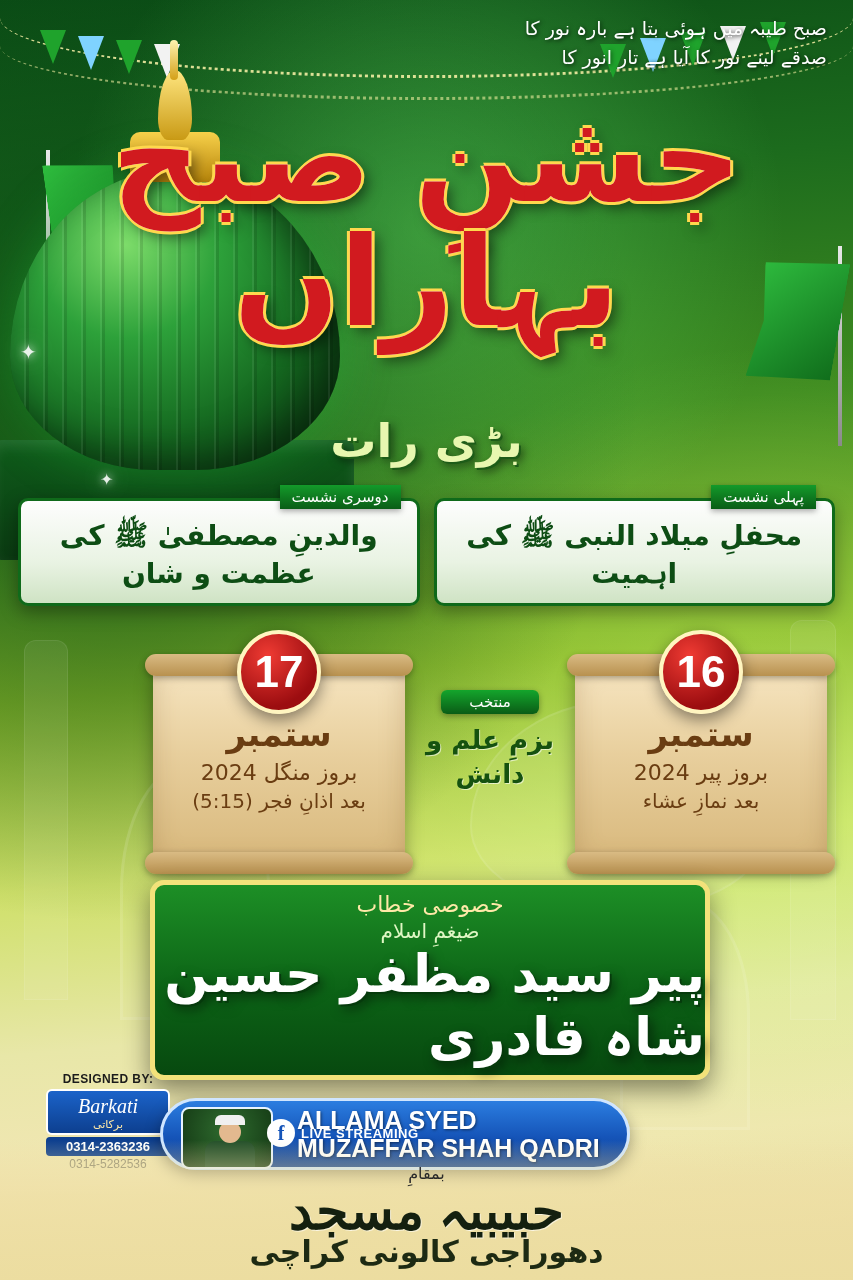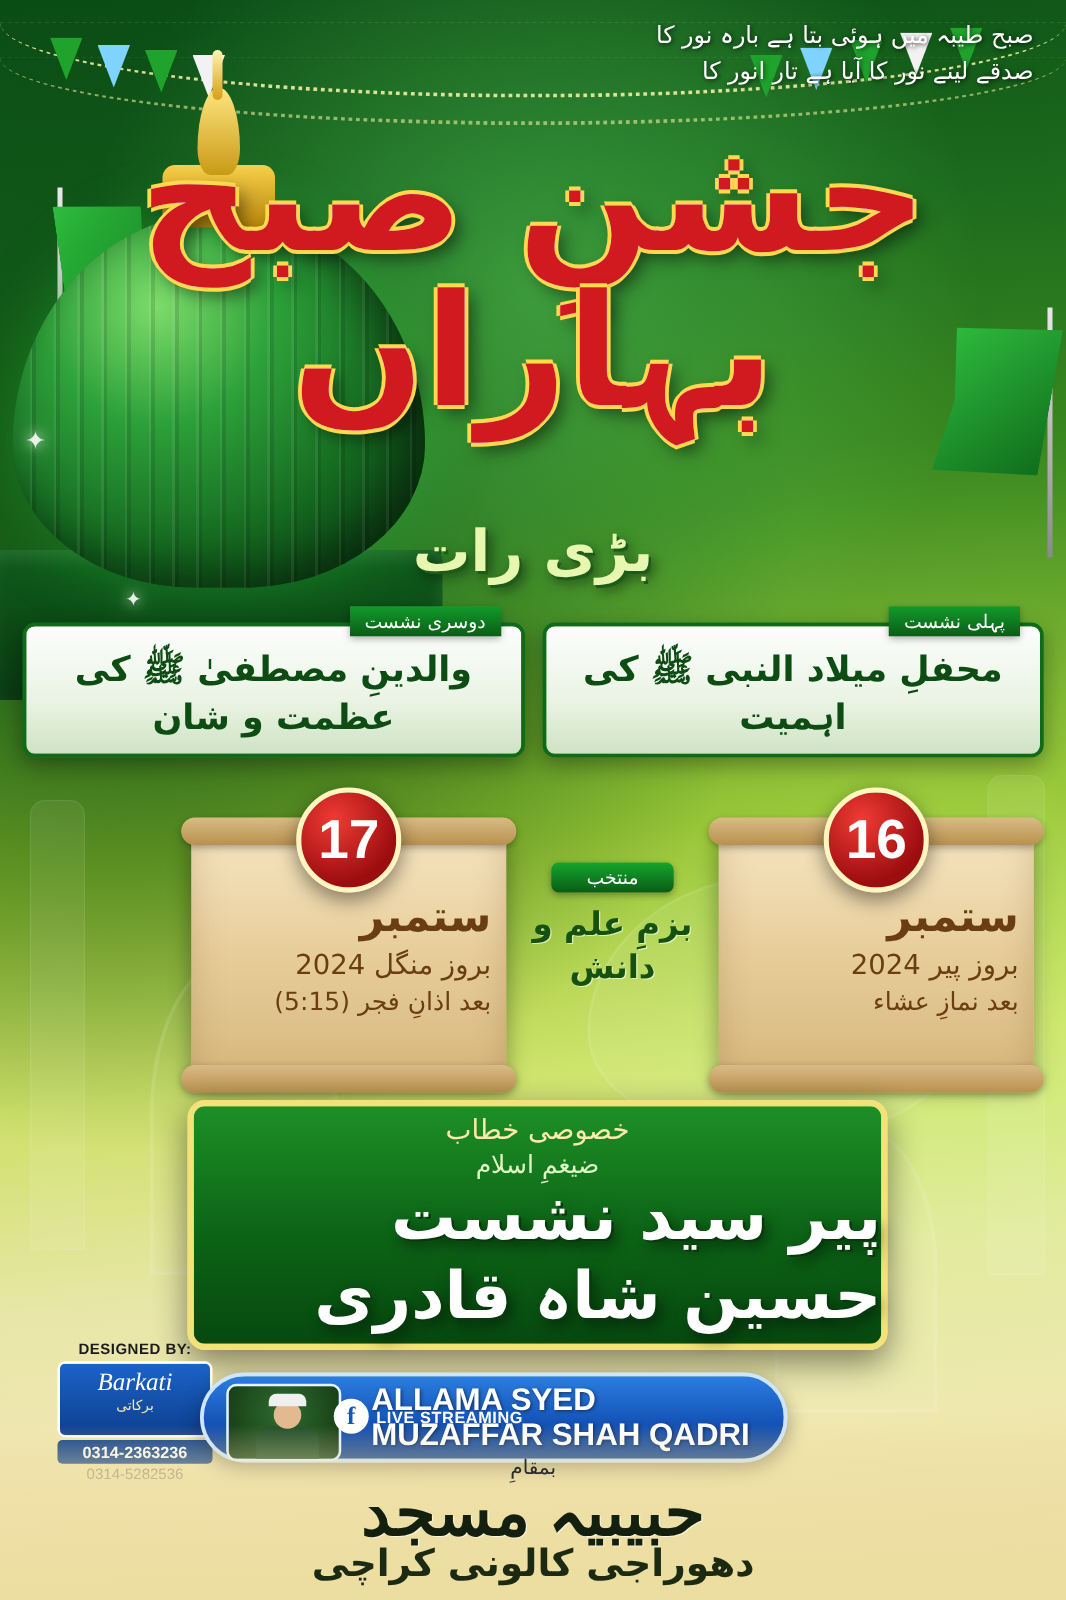--- a/index.html
+++ b/index.html
@@ -177,21 +177,21 @@
     content: ""; position: absolute; left: -8px; width: 268px; height: 22px;
     background: linear-gradient(180deg,#d9bb84,#b8914f);
     border-radius: 12px; box-shadow: 0 2px 6px rgba(0,0,0,0.3);
   }
   .scroll:before { top: -10px; }
   .scroll:after { bottom: -10px; }
   .scroll-inner {
     position: absolute; inset: 18px 12px;
     direction: rtl; text-align: center;
     font-family: "DejaVu Sans", sans-serif; color: #6a3d12;
-    display: flex; flex-direction: column; align-items: flex-start; justify-content: center;
+    display: flex; flex-direction: column; align-items: center; justify-content: center;
   }
   .scroll-line1 { font-size: 34px; font-weight: bold; line-height: 1.15; }
   .scroll-line2 { font-size: 22px; margin-top: 6px; }
   .scroll-line3 { font-size: 20px; margin-top: 4px; }
   .day-badge {
     position: absolute; top: -34px; left: 50%; transform: translateX(-50%);
     width: 84px; height: 84px; border-radius: 50%;
     background: radial-gradient(circle at 35% 28%, #ef3b33, #9c0d10 70%);
     border: 4px solid #fff5c0;
     box-shadow: 0 6px 16px rgba(0,0,0,0.45);
@@ -269,21 +269,21 @@
     text-shadow: 1px 1px 3px rgba(0,0,0,0.5); margin-left: 56px;
   }
 
   
   .designer {
     position: absolute; left: 46px; top: 1072px; width: 124px; text-align: center;
   }
   .designer .dlabel { font-size: 12px; font-weight: bold; color: #1b1b1b; letter-spacing: 0.4px; }
   .designer .dcard {
     margin-top: 3px; background: linear-gradient(180deg,#1b63c9,#0d3f8f);
-    border: 2px solid #fff; border-radius: 6px; padding: 4px 0 17px;
+    border: 2px solid #fff; border-radius: 6px; padding: 4px 0 2px;
   }
   .designer .dname { font-family: "Liberation Serif", serif; font-style: italic; color: #fff; font-size: 20px; }
   .designer .durdu { font-family: "DejaVu Sans", sans-serif; color: #ffe9a8; font-size: 11px; }
   .designer .dphone {
     margin-top: 2px; background: #0d3f8f; color: #fff; font-size: 13px; font-weight: bold;
     border-radius: 4px; padding: 2px 0;
   }
   .designer .dphone2 { color: rgba(60,60,60,0.55); font-size: 12px; margin-top: 1px; }
 
   
@@ -396,21 +396,21 @@
         <div class="scroll-line2">بروز منگل 2024</div>
         <div class="scroll-line3">بعد اذانِ فجر (5:15)</div>
       </div>
     </div>
 
   </div>
 
   <div class="speaker-panel">
     <div class="speaker-kicker">خصوصی خطاب</div>
     <div class="speaker-pre">ضیغمِ اسلام</div>
-    <div class="speaker-name">پیر سید نشست حسین شاہ قادری</div>
+    <div class="speaker-name">پیر سید مظفر حسین شاہ قادری</div>
   </div>
 
   <div class="designer">
     <div class="dlabel">DESIGNED BY:</div>
     <div class="dcard">
       <div class="dname">Barkati</div>
       <div class="durdu">برکاتی</div>
     </div>
     <div class="dphone">0314-2363236</div>
     <div class="dphone2">0314-5282536</div>

